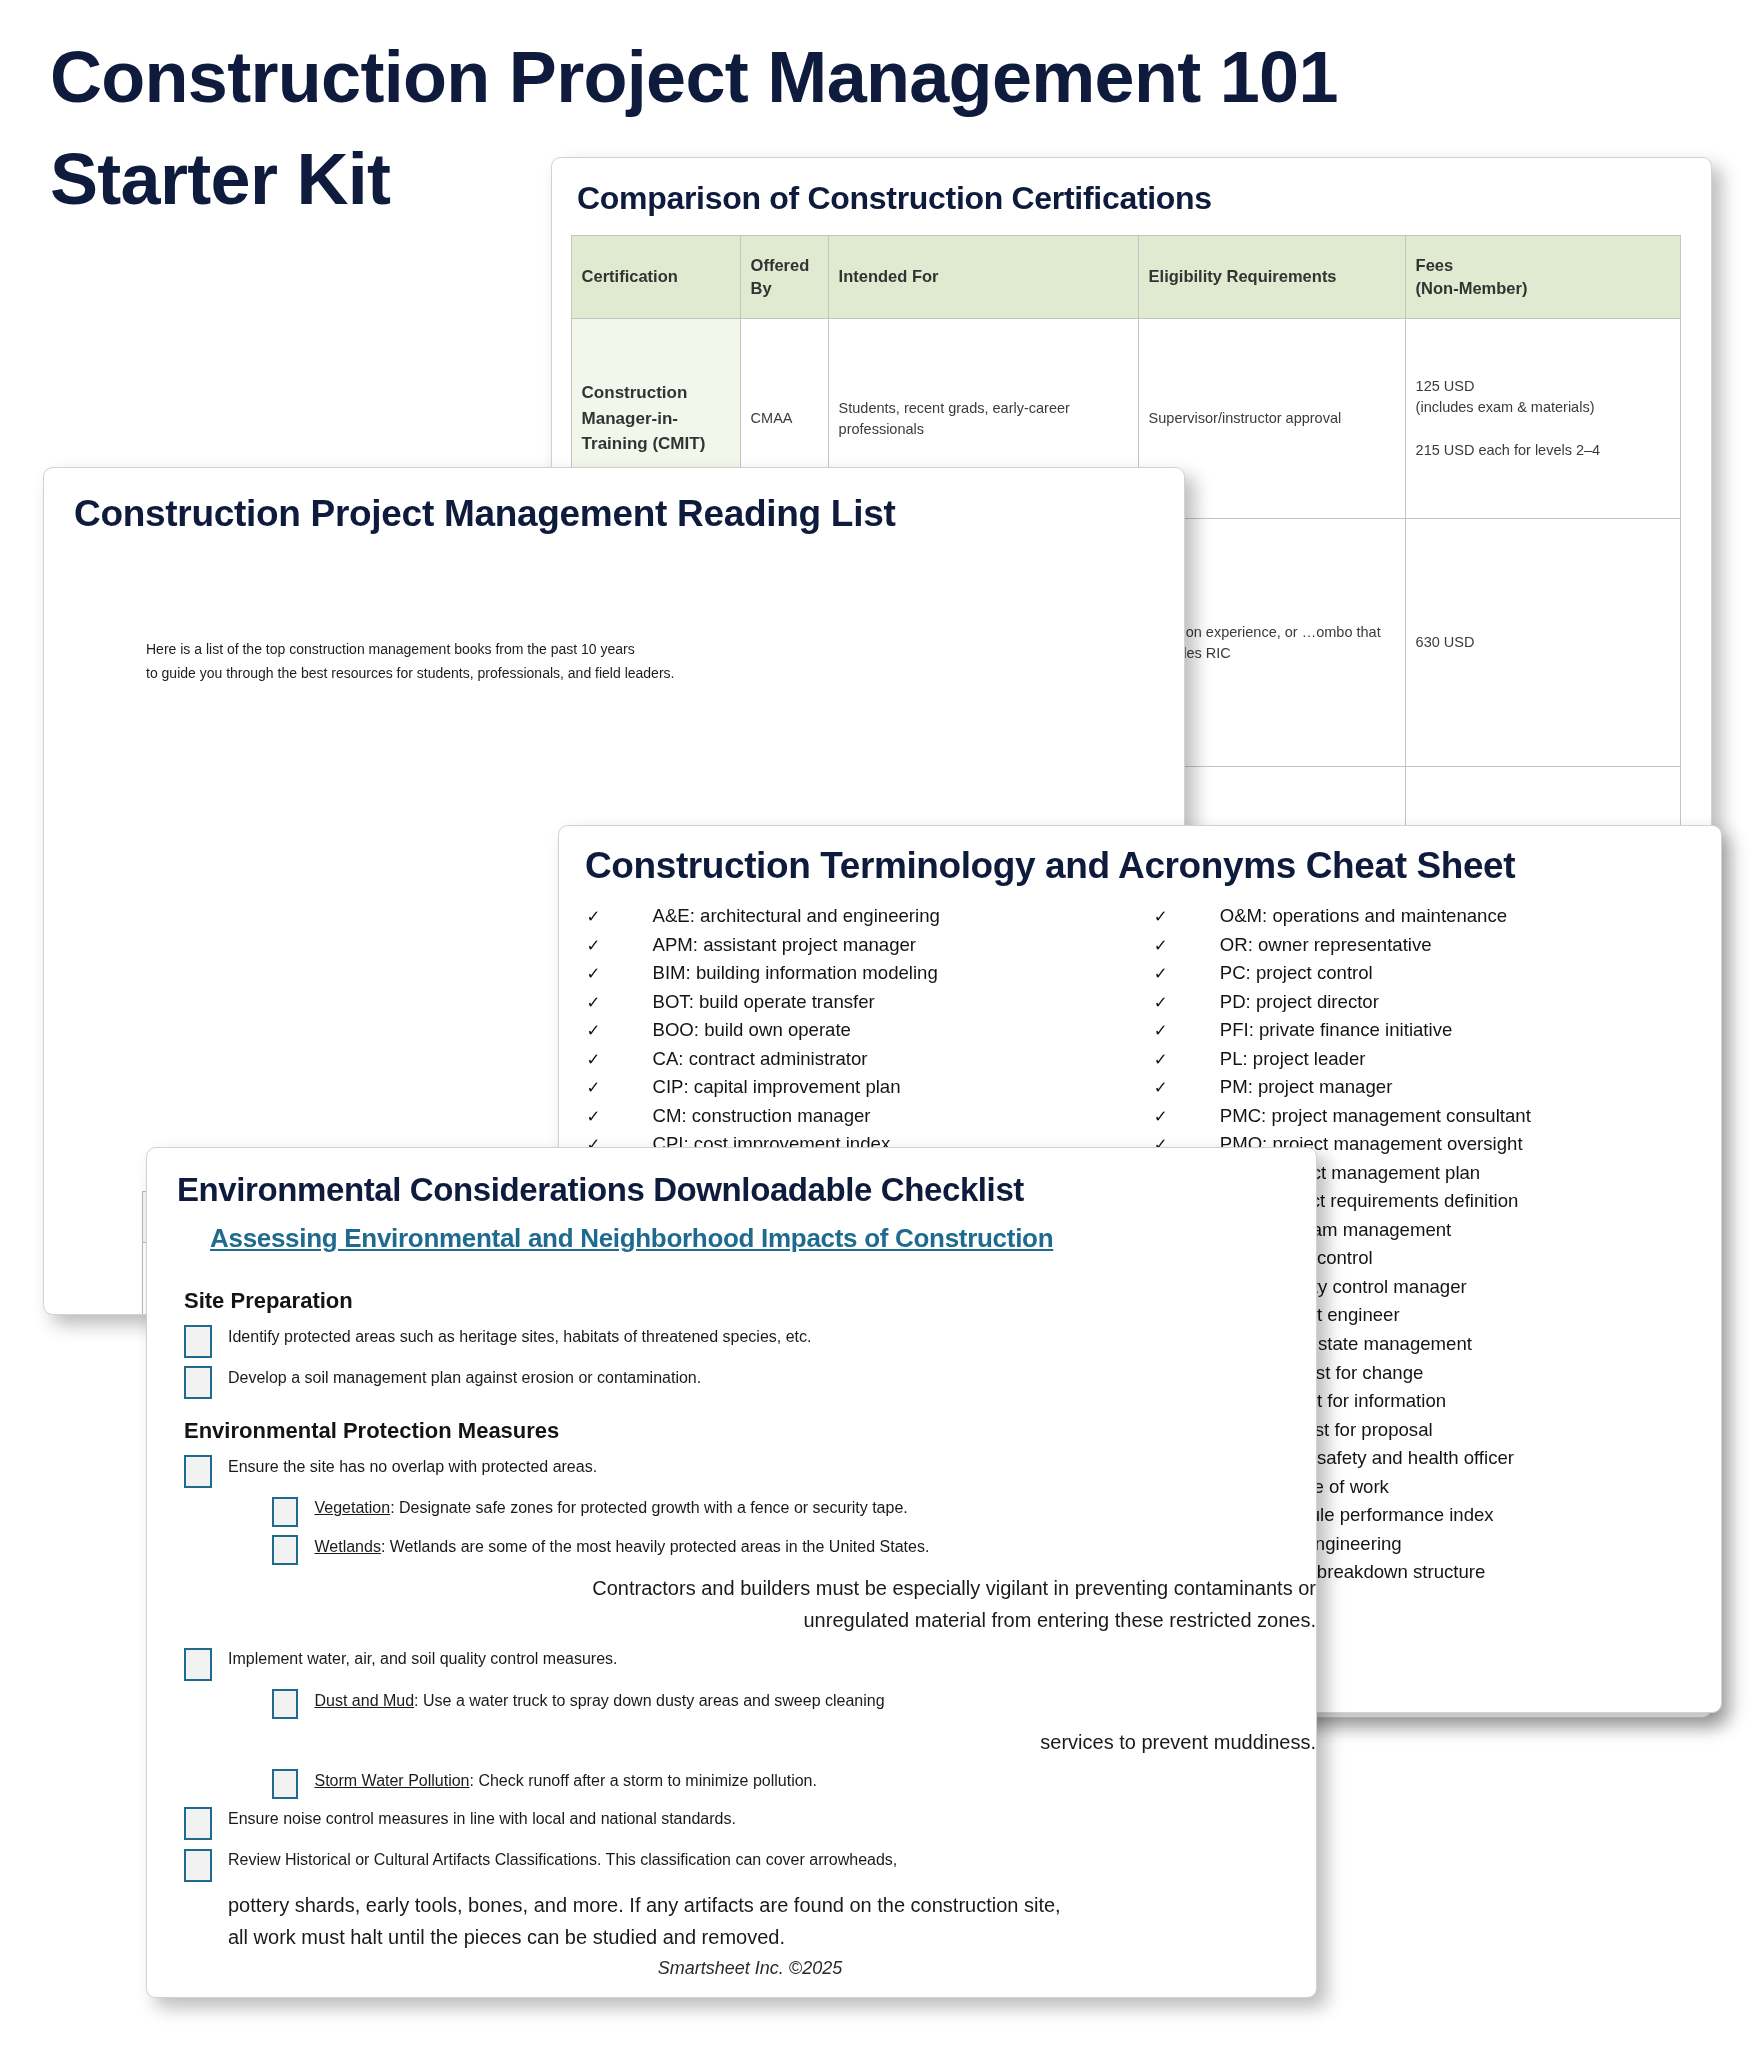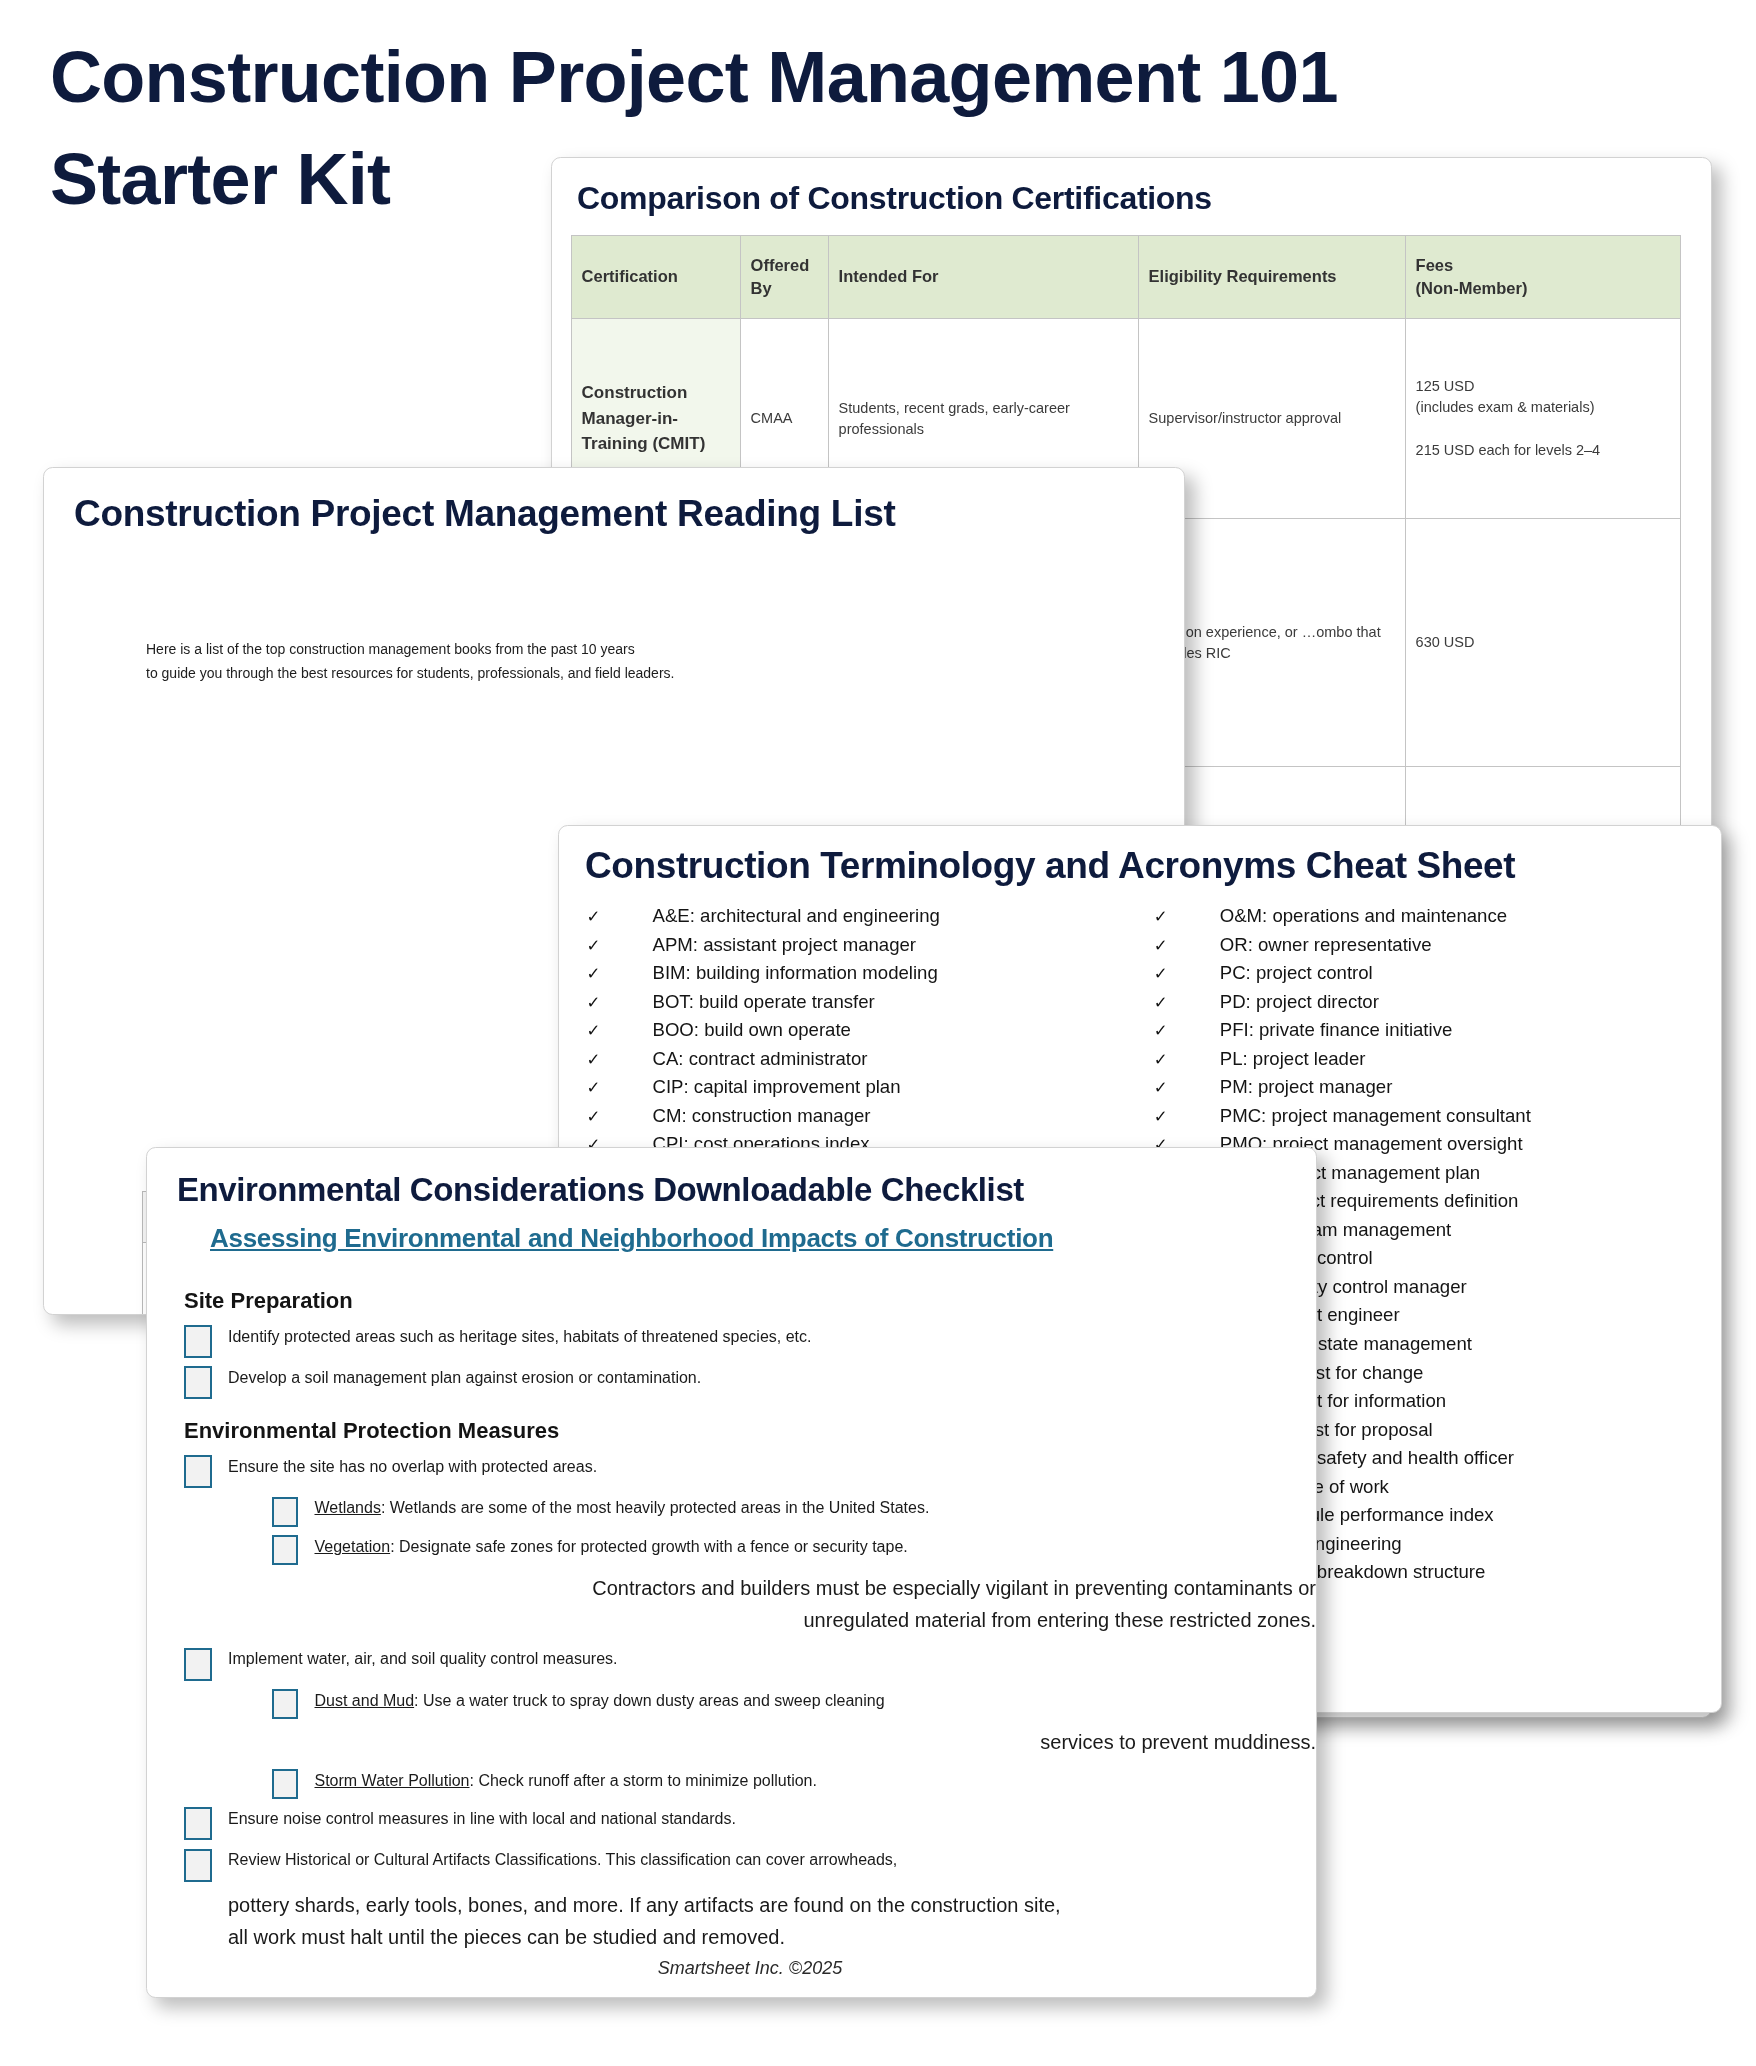--- a/index.html
+++ b/index.html
@@ -320,21 +320,21 @@
           <div class="acr-item">
             <span class="acr-check">✓</span>
             <span><span class="acr-abbr">CIP</span><span>: capital improvement plan</span></span>
           </div>
           <div class="acr-item">
             <span class="acr-check">✓</span>
             <span><span class="acr-abbr">CM</span><span>: construction manager</span></span>
           </div>
           <div class="acr-item">
             <span class="acr-check">✓</span>
-            <span><span class="acr-abbr">CPI</span><span>: cost operations index</span></span>
+            <span><span class="acr-abbr">CPI</span><span>: cost improvement index</span></span>
           </div>
           <div class="acr-item">
             <span class="acr-check">✓</span>
             <span><span class="acr-abbr">CPM</span><span>: critical path method</span></span>
           </div>
           <div class="acr-item">
             <span class="acr-check">✓</span>
             <span><span class="acr-abbr">CREM</span><span>: corporate real estate management</span></span>
           </div>
           <div class="acr-item">
@@ -462,26 +462,26 @@
 
       <div class="env-h">Environmental Protection Measures</div>
 
       <div class="env-row">
         <span class="chk"></span>
         <span class="env-text">Ensure the site has no overlap with protected areas.</span>
       </div>
 
       <div class="env-row indent">
         <span class="chk small"></span>
-        <span class="env-text"><span class="u">Wetlands</span><span>: Wetlands are some of the most heavily protected areas in the United States.</span></span>
+        <span class="env-text"><span class="u">Vegetation</span><span>: Designate safe zones for protected growth with a fence or security tape.</span></span>
       </div>
 
       <div class="env-row indent">
         <span class="chk small"></span>
-        <span class="env-text"><span class="u">Vegetation</span><span>: Designate safe zones for protected growth with a fence or security tape.</span></span>
+        <span class="env-text"><span class="u">Wetlands</span><span>: Wetlands are some of the most heavily protected areas in the United States.</span></span>
       </div>
       <div class="env-cont">Contractors and builders must be especially vigilant in preventing contaminants or</div>
       <div class="env-cont" style="margin-bottom:9.6px">unregulated material from entering these restricted zones.</div>
 
       <div class="env-row">
         <span class="chk"></span>
         <span class="env-text">Implement water, air, and soil quality control measures.</span>
       </div>
 
       <div class="env-row indent">

